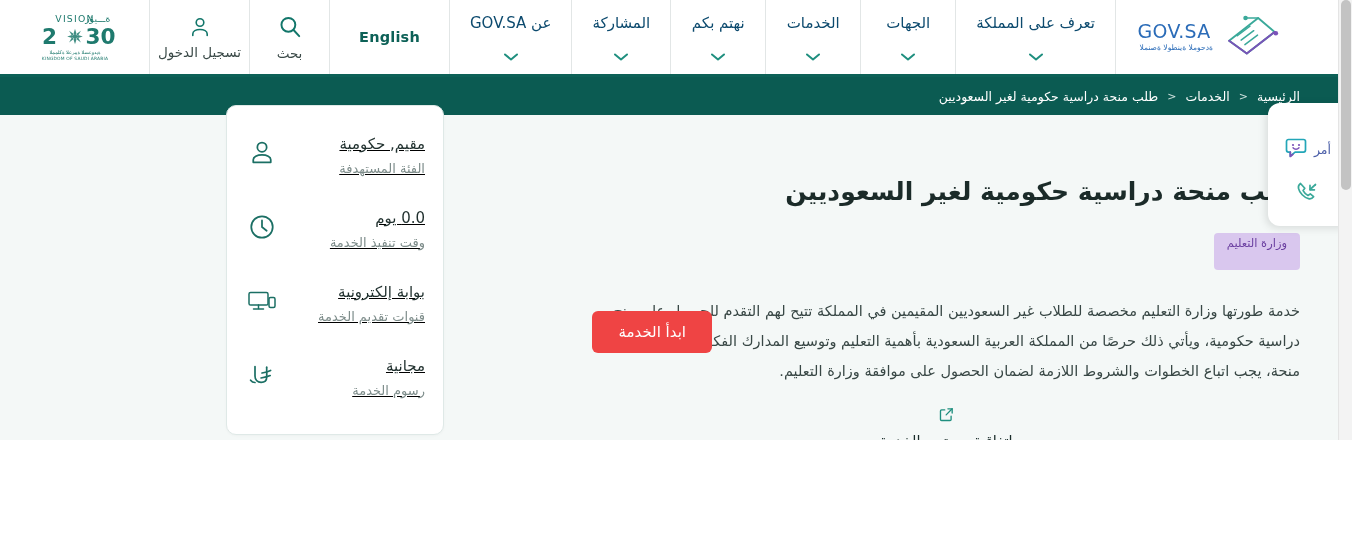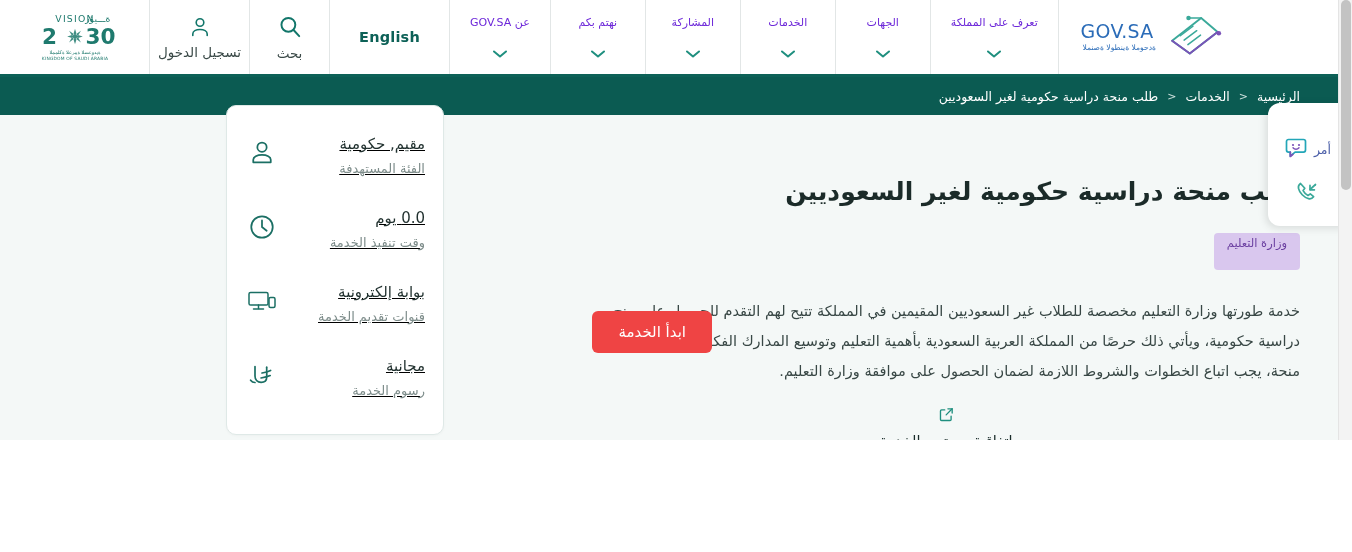--- a/index.html
+++ b/index.html
@@ -77,22 +77,22 @@
     align-items: center;
     justify-content: center;
     height: 100%;
     border-right: 1px solid #e2e6e6;
     padding: 0 20px;
     direction: rtl;
     min-width: 95px;
   }
   .nav-item:first-of-type { border-left: 1px solid #e2e6e6; }
   .nav-label {
-    font-size: 11px;
-    color: #6d28d9;
+    font-size: 15px;
+    color: #0c4a6e;
     white-space: nowrap;
     margin-bottom: 17px;
   }
   .chev { display: block; margin-top: 4px; }
 
   .govsa-cell {
     display: flex;
     align-items: center;
     justify-content: center;
     padding: 0 18px;
@@ -348,27 +348,27 @@
       <span class="english-label">English</span>
     </div>
 
     <div class="nav-item">
       <span class="nav-label">عن GOV.SA</span>
       <svg class="chev" width="14" height="8" viewBox="0 0 14 8" fill="none" stroke="#1f8f7f" stroke-width="2">
           <path d="M1 1.5 L7 6.5 L13 1.5" stroke-linecap="round" stroke-linejoin="round"></path>
         </svg>
     </div>
     <div class="nav-item">
-      <span class="nav-label">نهتم بكم</span>
+      <span class="nav-label">المشاركة</span>
       <svg class="chev" width="14" height="8" viewBox="0 0 14 8" fill="none" stroke="#1f8f7f" stroke-width="2">
           <path d="M1 1.5 L7 6.5 L13 1.5" stroke-linecap="round" stroke-linejoin="round"></path>
         </svg>
     </div>
     <div class="nav-item">
-      <span class="nav-label">المشاركة</span>
+      <span class="nav-label">نهتم بكم</span>
       <svg class="chev" width="14" height="8" viewBox="0 0 14 8" fill="none" stroke="#1f8f7f" stroke-width="2">
           <path d="M1 1.5 L7 6.5 L13 1.5" stroke-linecap="round" stroke-linejoin="round"></path>
         </svg>
     </div>
     <div class="nav-item">
       <span class="nav-label">الخدمات</span>
       <svg class="chev" width="14" height="8" viewBox="0 0 14 8" fill="none" stroke="#1f8f7f" stroke-width="2">
           <path d="M1 1.5 L7 6.5 L13 1.5" stroke-linecap="round" stroke-linejoin="round"></path>
         </svg>
     </div>

